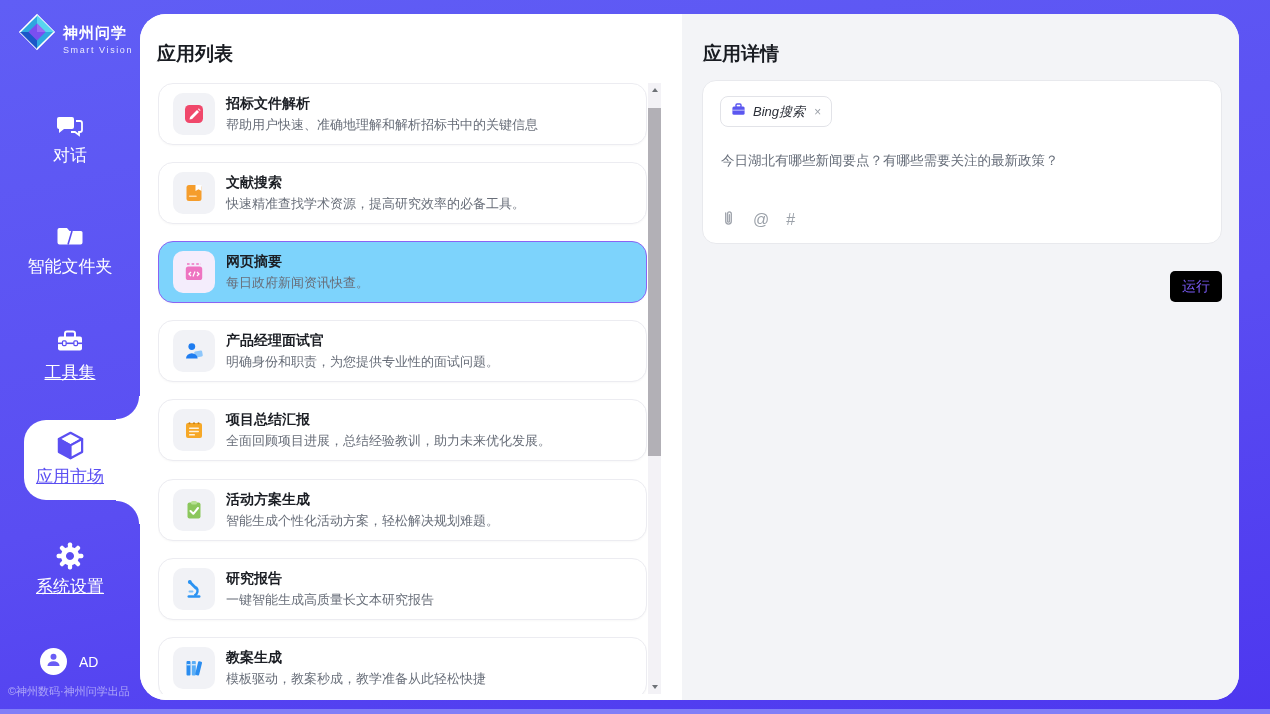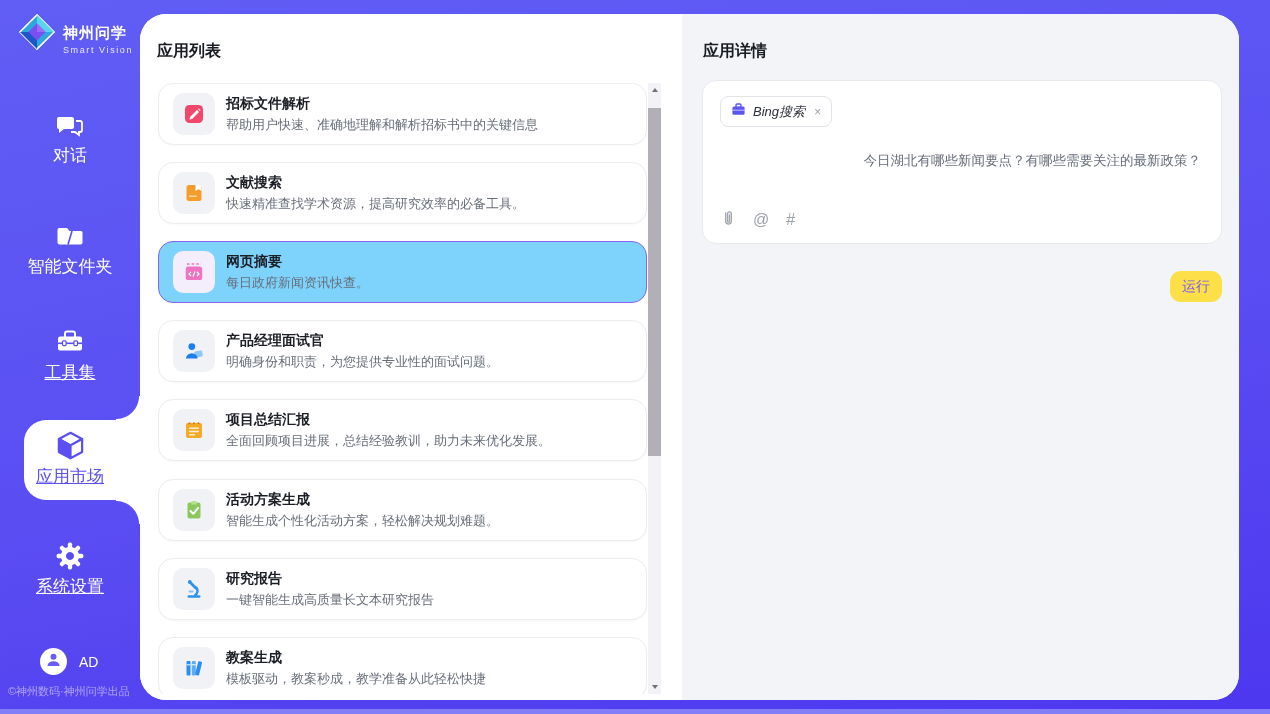--- a/index.html
+++ b/index.html
@@ -29,21 +29,21 @@
   .nav-item.active .nav-label { color:#5b4ff2; }
   .user-row { position:absolute; left:40px; top:648px; display:flex; align-items:center; gap:12px; }
   .avatar { width:27px; height:27px; border-radius:50%; background:#fff; display:flex; align-items:center; justify-content:center; }
   .user-name { color:#fff; font-size:14px; }
   .side-footer { position:absolute; left:0; top:684px; width:140px; color:rgba(255,255,255,0.5); font-size:11px;margin-left:8px; }
 
   
   .main { position:absolute; left:140px; top:14px; width:1099px; height:686px; border-radius:26px; overflow:hidden; background:#fff; display:flex; }
 
   .list-panel { position:relative; width:542px; background:#fff; flex:none; }
-  .panel-title { position:absolute; left:17px; top:27px; font-size:16px; font-weight:bold; color:#191c22; }
+  .panel-title { position:absolute; left:17px; top:27px; font-size:19px; font-weight:bold; color:#191c22; }
   .cards { position:absolute; left:18px; top:69px; width:489px; height:611px; overflow:hidden; }
   .card { position:absolute; left:0; width:489px; height:62px; background:#fff; border:1px solid #ececf1; border-radius:15px;
           display:flex; align-items:center; padding:0 14px; gap:11px; box-shadow:0 1px 2px rgba(20,20,40,0.03); cursor:pointer; }
   .card.selected { background:#7dd3fc; border:1.5px solid #8a63f3; }
   .card-icon { width:42px; height:42px; border-radius:10px; background:#f1f2f6; flex:none; display:flex; align-items:center; justify-content:center; }
   .card.selected .card-icon { background:#f4edfc; }
   .card-title { font-size:14px; font-weight:bold; color:#1b1e24; line-height:19px; }
   .card-desc { font-size:13px; color:#686e79; line-height:19px; margin-top:2px; }
 
   .scrollbar { position:absolute; left:508px; top:69px; width:13px; height:611px; background:#f3f2f6; }
@@ -52,25 +52,25 @@
   .tri-up { width:0; height:0; border-left:3.5px solid transparent; border-right:3.5px solid transparent; border-bottom:4.5px solid #6e7277; }
   .tri-down { width:0; height:0; border-left:3.5px solid transparent; border-right:3.5px solid transparent; border-top:4.5px solid #6e7277; }
   .sb-thumb { position:absolute; left:0; top:25px; width:13px; height:348px; background:#b2b0b6; }
 
   .details-panel { position:relative; flex:1; background:#f3f4f7; }
   .composer { position:absolute; left:20px; top:66px; width:520px; height:164px; background:#fff; border:1px solid #e8e9ed; border-radius:14px; }
   .tool-tag { position:absolute; left:17px; top:15px; height:31px; display:inline-flex; align-items:center; gap:7px;
               padding:0 10px; border:1px solid #e2e3e8; border-radius:8px; background:#fff; cursor:pointer;font-style:italic; }
   .tool-tag .tag-label { font-size:13px; color:#2b2f38; }
   .tool-tag .tag-close { font-size:12px; color:#9ba0a8; margin-left:2px; cursor:pointer; }
-  .prompt-text { position:absolute; left:18px; top:70px; width:480px; font-size:13.5px; color:#666d79; line-height:20px; cursor:text;text-align:right; }
+  .prompt-text { position:absolute; left:18px; top:70px; width:480px; font-size:13.5px; color:#666d79; line-height:20px; cursor:text; }
   .composer-icons { position:absolute; left:18px; bottom:13px; display:flex; align-items:center; gap:17px; color:#9ba1a9; }
   .composer-icons .glyph { font-size:16px; line-height:16px; cursor:pointer; }
-  .run-btn { position:absolute; right:17px; top:257px; width:52px; height:31px; border:none; border-radius:11px;
-             background:#fde047; color:#7a5af5; font-size:14px; cursor:pointer; font-family:inherit; }
+  .run-btn { position:absolute; right:17px; top:257px; width:52px; height:31px; border:none; border-radius:5px;
+             background:#000000; color:#7a5af5; font-size:14px; cursor:pointer; font-family:inherit; }
 </style>
 </head>
 <body>
 
 <div class="sidebar">
 
   <div class="brand">
     <span>
       <svg width="38" height="38" viewBox="0 0 40 40">
         <polygon points="20,2 38,20 20,38 2,20" fill="#2ea7e0" stroke="#ffffff" stroke-width="1.6"></polygon>

